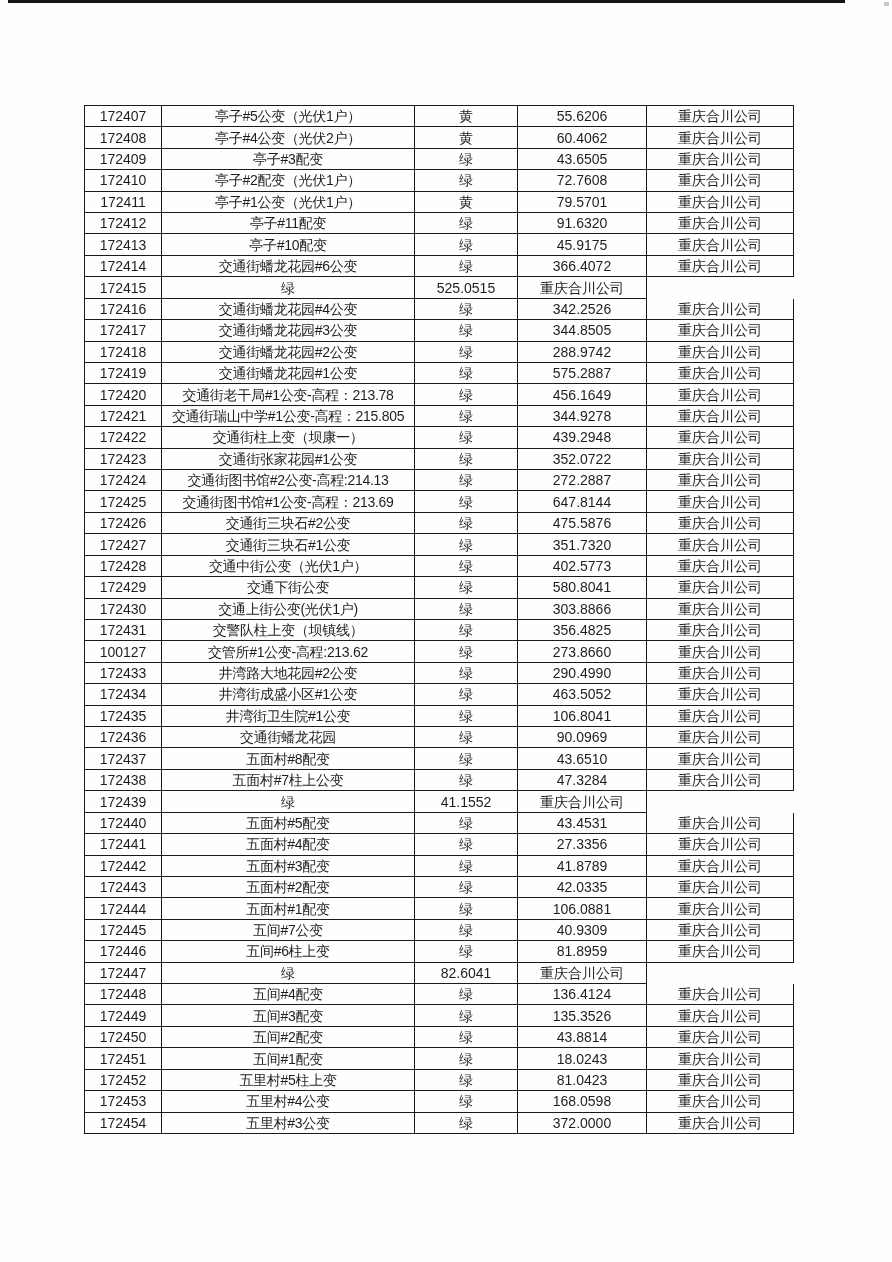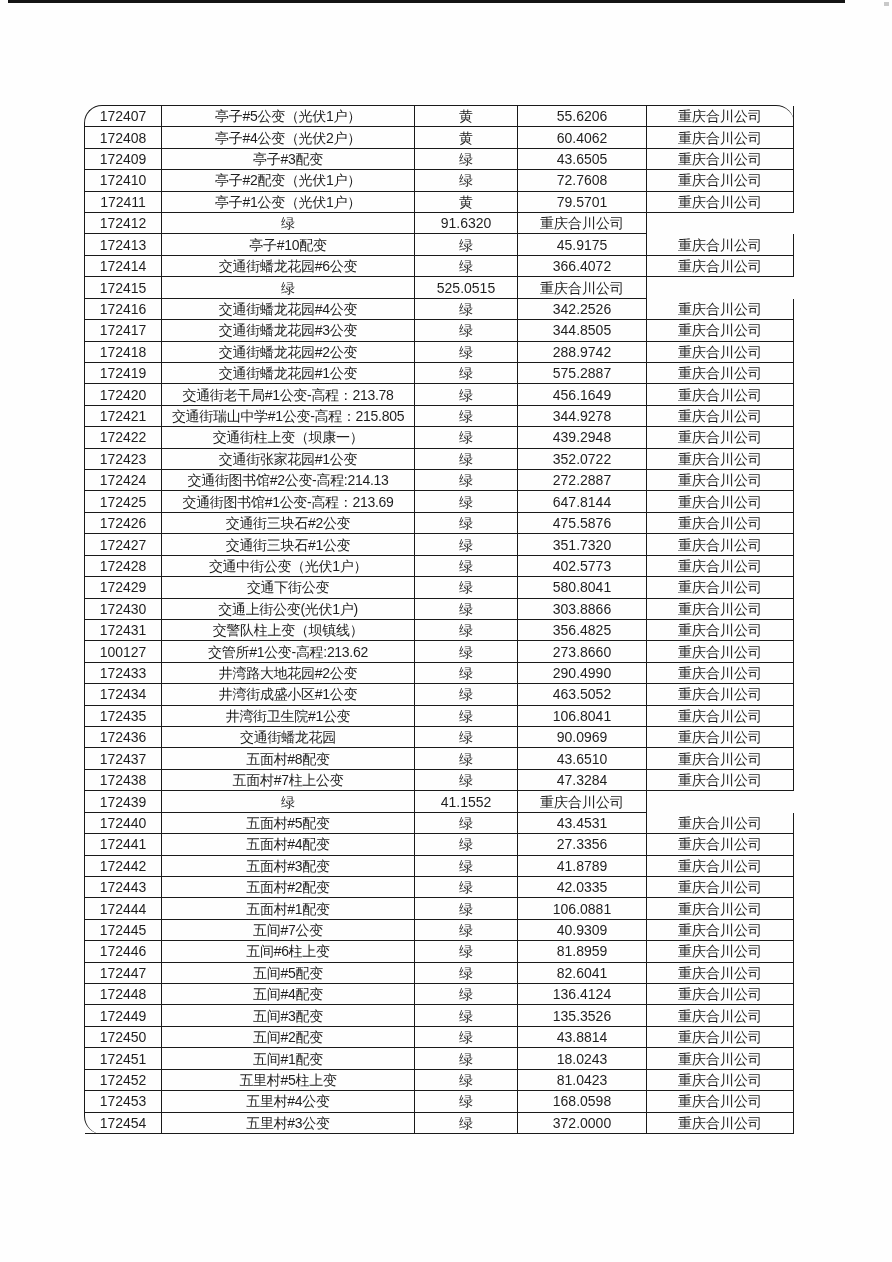--- a/index.html
+++ b/index.html
@@ -38,21 +38,20 @@
   .grid {
     position: absolute;
     left: 84px;
     top: 105px;
     width: 709px;
     height: 1028px;
     border-top: 1px solid #1a1a1a;
     border-left: 1px solid #1a1a1a;
     display: grid;
     grid-template-rows: repeat(48, 1fr);
-    border-radius: 18px;
   }
   .row {
     display: grid;
     grid-template-columns: 77px 253px 103px 129px 147px;
   }
   .cell {
     box-sizing: border-box;
     border-right: 1px solid #1a1a1a;
     border-bottom: 1px solid #1a1a1a;
     display: flex;
@@ -104,20 +103,21 @@
       </div>
       <div class="row">
         <div class="cell c0">172411</div>
         <div class="cell c1">亭子#1公变（光伏1户）</div>
         <div class="cell c2">黄</div>
         <div class="cell c3">79.5701</div>
         <div class="cell c4">重庆合川公司</div>
       </div>
       <div class="row">
         <div class="cell c0">172412</div>
+        <div class="cell c1">亭子#11配变</div>
         <div class="cell c2">绿</div>
         <div class="cell c3">91.6320</div>
         <div class="cell c4">重庆合川公司</div>
       </div>
       <div class="row">
         <div class="cell c0">172413</div>
         <div class="cell c1">亭子#10配变</div>
         <div class="cell c2">绿</div>
         <div class="cell c3">45.9175</div>
         <div class="cell c4">重庆合川公司</div>
@@ -346,21 +346,20 @@
       </div>
       <div class="row">
         <div class="cell c0">172446</div>
         <div class="cell c1">五间#6柱上变</div>
         <div class="cell c2">绿</div>
         <div class="cell c3">81.8959</div>
         <div class="cell c4">重庆合川公司</div>
       </div>
       <div class="row">
         <div class="cell c0">172447</div>
-        <div class="cell c1">五间#5配变</div>
         <div class="cell c2">绿</div>
         <div class="cell c3">82.6041</div>
         <div class="cell c4">重庆合川公司</div>
       </div>
       <div class="row">
         <div class="cell c0">172448</div>
         <div class="cell c1">五间#4配变</div>
         <div class="cell c2">绿</div>
         <div class="cell c3">136.4124</div>
         <div class="cell c4">重庆合川公司</div>

